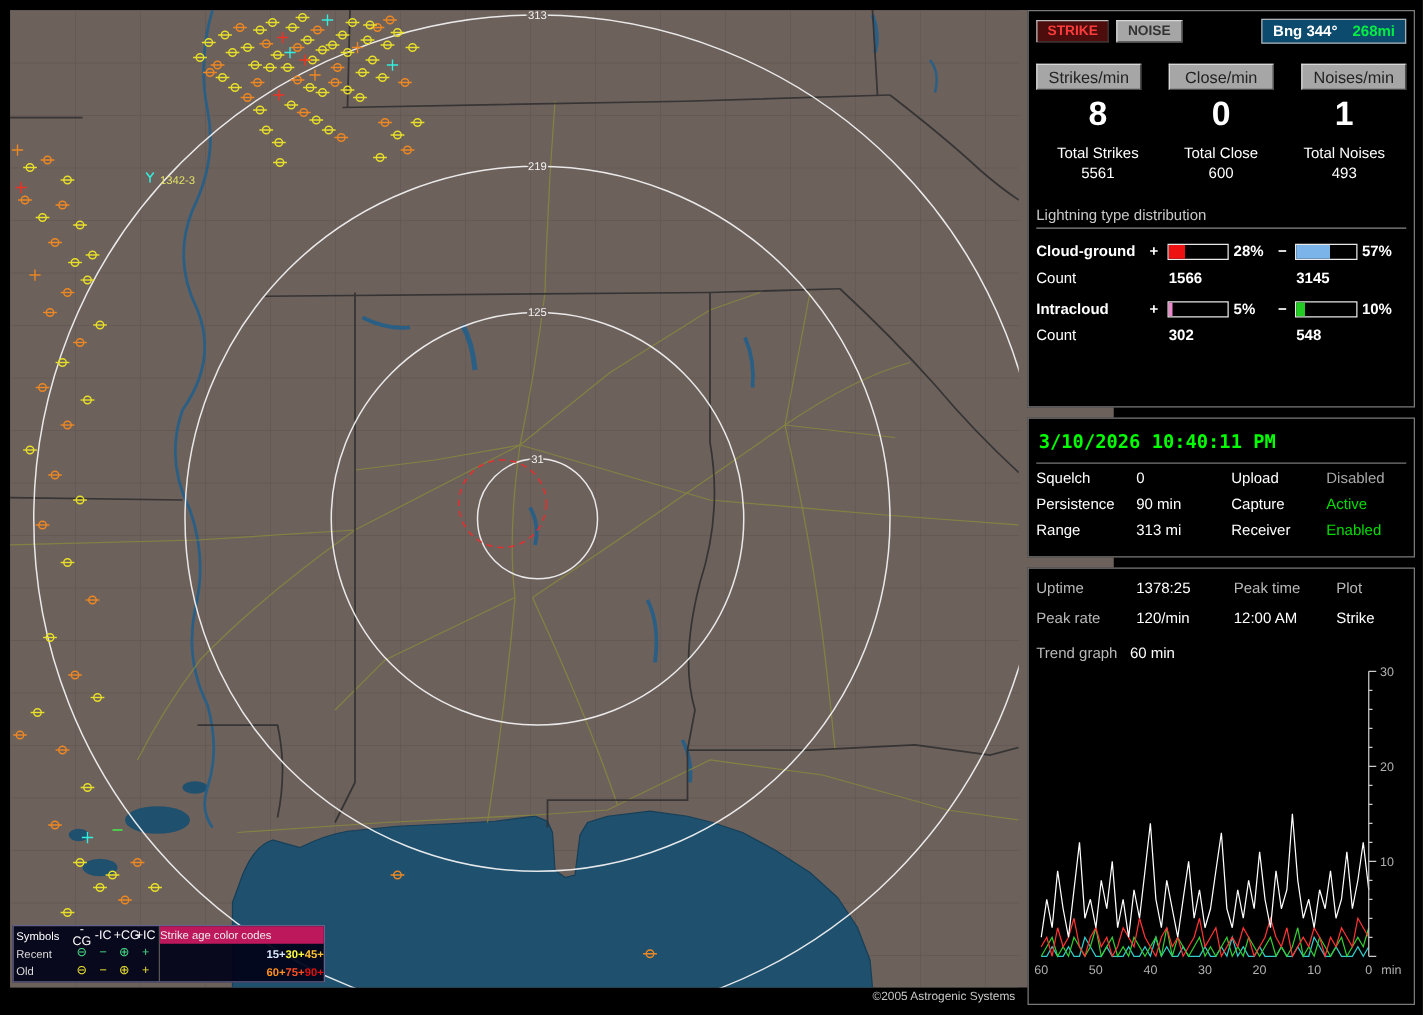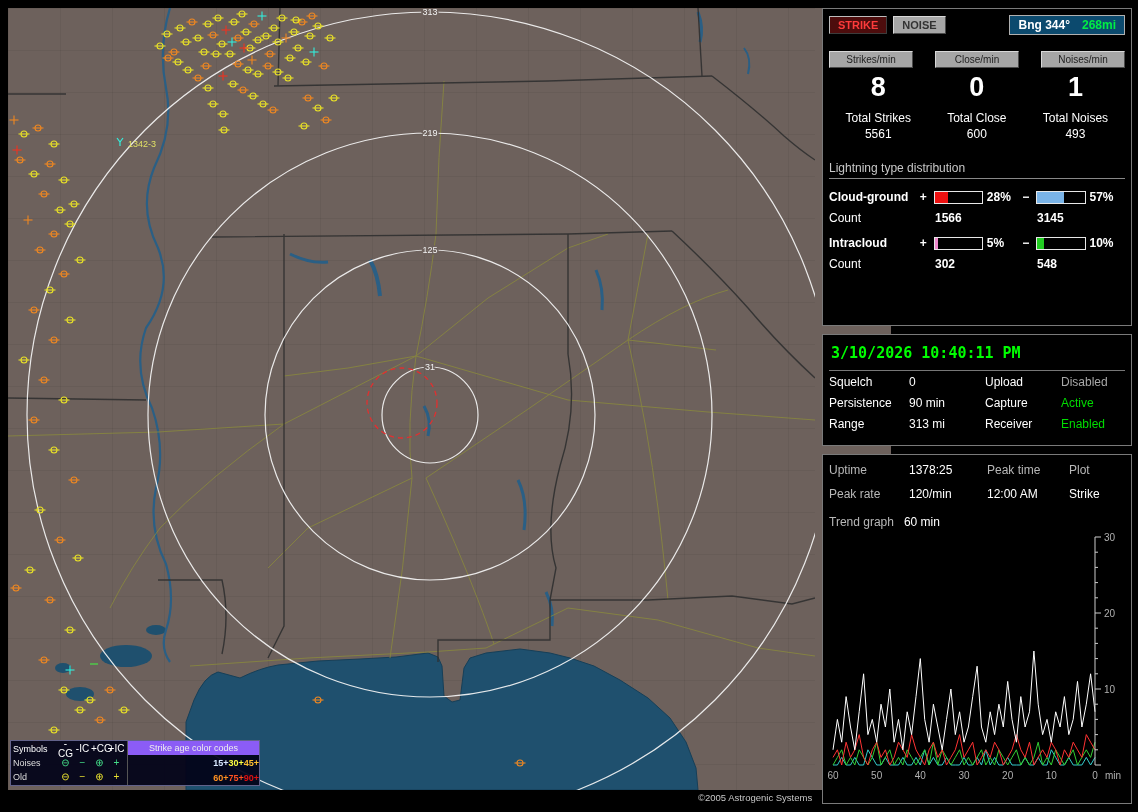--- a/index.html
+++ b/index.html
@@ -14,36 +14,36 @@
   .stationtext{fill:#e0e066;font-size:9px;font-family:"Liberation Sans",sans-serif;}
   
   .legend{position:absolute;left:2px;top:732px;width:250px;display:flex;
           background:rgba(3,3,26,.94);border:1px solid #62628a;color:#ddd;
           font-size:9px;box-sizing:border-box;}
   .leg-left{display:grid;grid-template-columns:44px 17px 17px 17px 17px;grid-auto-rows:14px;
             align-items:center;padding:1px 2px;border-right:1px solid #555;}
   .leg-h{color:#fff;}
   .leg-sym{text-align:center;font-size:10px;line-height:10px;}
   .leg-right{flex:1;display:flex;flex-direction:column;}
-  .leg-age-head{background:#8b5cf6;color:#eee;text-align:center;height:14px;line-height:14px;}
+  .leg-age-head{background:#be185d;color:#eee;text-align:left;height:14px;line-height:14px;}
   .leg-age-row{display:flex;justify-content:flex-end;align-items:center;height:15px;font-weight:bold;}
   .copyright{position:absolute;left:698px;top:792px;font-size:9.5px;color:#c8c8c8;}
   
   .panel{position:absolute;left:822px;top:8px;width:310px;font-size:12px;}
   .panel section{border:1px solid #7a7a7a;background:#000;margin-bottom:8px;padding:6px;box-sizing:border-box;}
   .box1{height:318px;} .box2{height:112px;} .box3{height:350px;}
   .toprow{display:flex;gap:6px;align-items:center;}
   .btn-strike{background:#4d0d0d;color:#ff3b3b;font-weight:bold;font-size:11px;padding:2px 8px;
               border:1px solid;border-color:#bdbdbd #3c3c3c #3c3c3c #bdbdbd;font-family:inherit;}
   .btn-noise{background:#a6a6a6;color:#333;font-weight:bold;font-size:11px;padding:2px 8px;
              border:1px solid;border-color:#d8d8d8 #4a4a4a #4a4a4a #d8d8d8;font-family:inherit;}
   .bng{margin-left:auto;border:1px solid #b0b0b0;padding:2px 8px;font-weight:bold;display:flex;gap:12px;background:#0c4a6e;}
   .bng-dist{color:#00ee44;}
   .ratehead{display:flex;justify-content:space-between;margin-top:16px;}
-  .ratebtn{background:#a6a6a6;color:#222;font-size:10px;padding:2px 6px;min-width:70px;text-align:center;
+  .ratebtn{background:#a6a6a6;color:#222;font-size:13px;padding:2px 6px;min-width:70px;text-align:center;
            border:1px solid;border-color:#d8d8d8 #4a4a4a #4a4a4a #d8d8d8;font-family:inherit;}
   .bignums{display:flex;margin-top:4px;}
   .bignums span{width:33.3%;text-align:center;font-size:27px;font-weight:bold;}
   .totals{display:flex;margin-top:8px;}
   .totcol{width:33.3%;text-align:center;}
   .totcol .tval{margin-top:2px;}
   .disttitle{color:#c8c8c8;margin-top:20px;padding-bottom:3px;border-bottom:1px solid #888;}
   .distrow{display:flex;align-items:center;margin-top:11px;}
   .dist-label{width:92px;font-weight:bold;}
   .sign{width:10px;font-weight:bold;}
@@ -621,21 +621,21 @@
     </svg>
 
     <div class="legend">
       <div class="leg-left">
         <span class="leg-h">Symbols</span>
         <span class="leg-h leg-sym">-CG</span>
         <span class="leg-h leg-sym">-IC</span>
         <span class="leg-h leg-sym">+CG</span>
         <span class="leg-h leg-sym">+IC</span>
 
-        <span>Noises</span>
+        <span>Recent</span>
         <span class="leg-sym" style="color: rgb(68, 221, 136);">⊖</span>
         <span class="leg-sym" style="color: rgb(68, 221, 136);">−</span>
         <span class="leg-sym" style="color: rgb(68, 221, 136);">⊕</span>
         <span class="leg-sym" style="color: rgb(68, 221, 136);">+</span>
 
         <span>Old</span>
         <span class="leg-sym" style="color: rgb(232, 224, 48);">⊖</span>
         <span class="leg-sym" style="color: rgb(232, 224, 48);">−</span>
         <span class="leg-sym" style="color: rgb(232, 224, 48);">⊕</span>
         <span class="leg-sym" style="color: rgb(232, 224, 48);">+</span>

